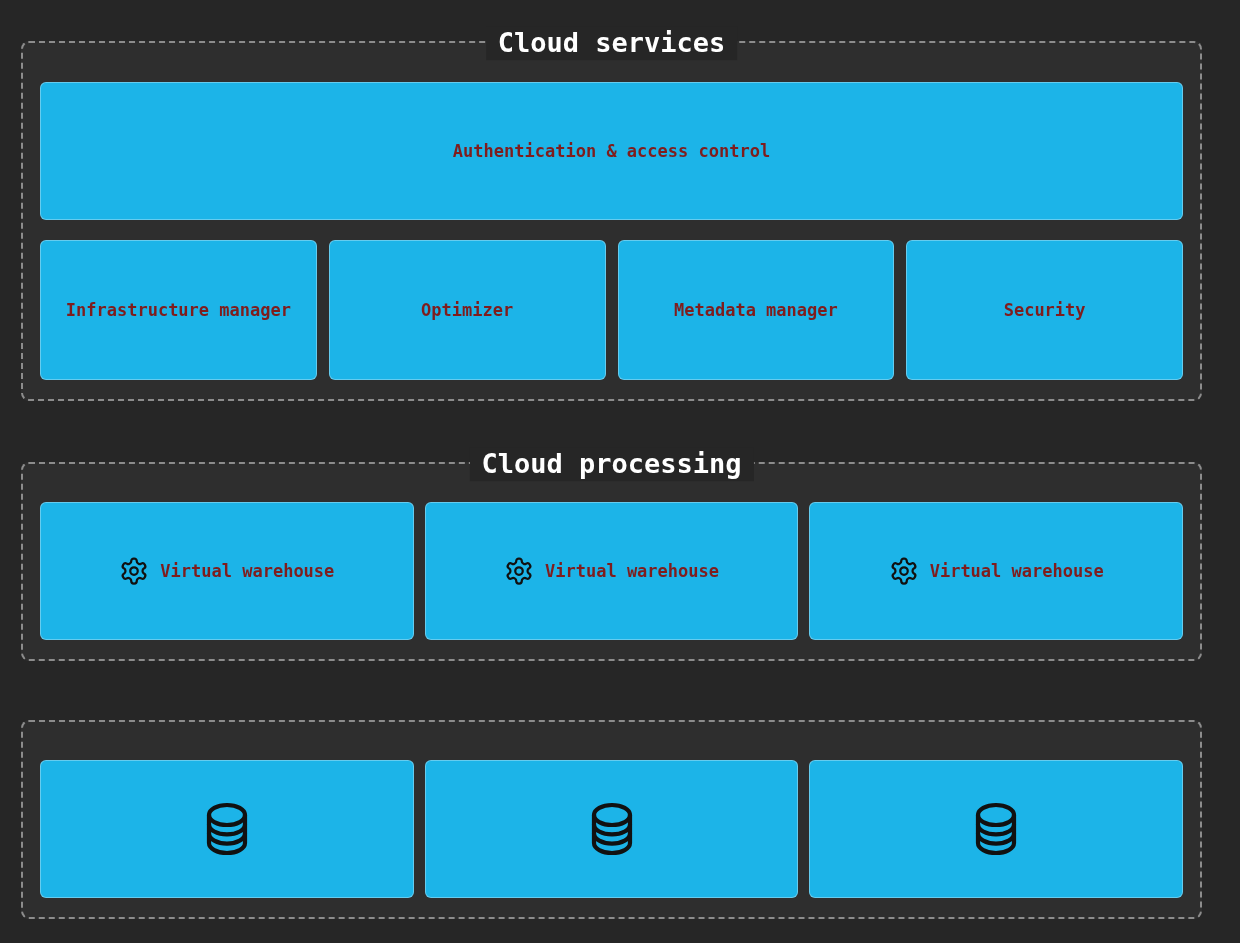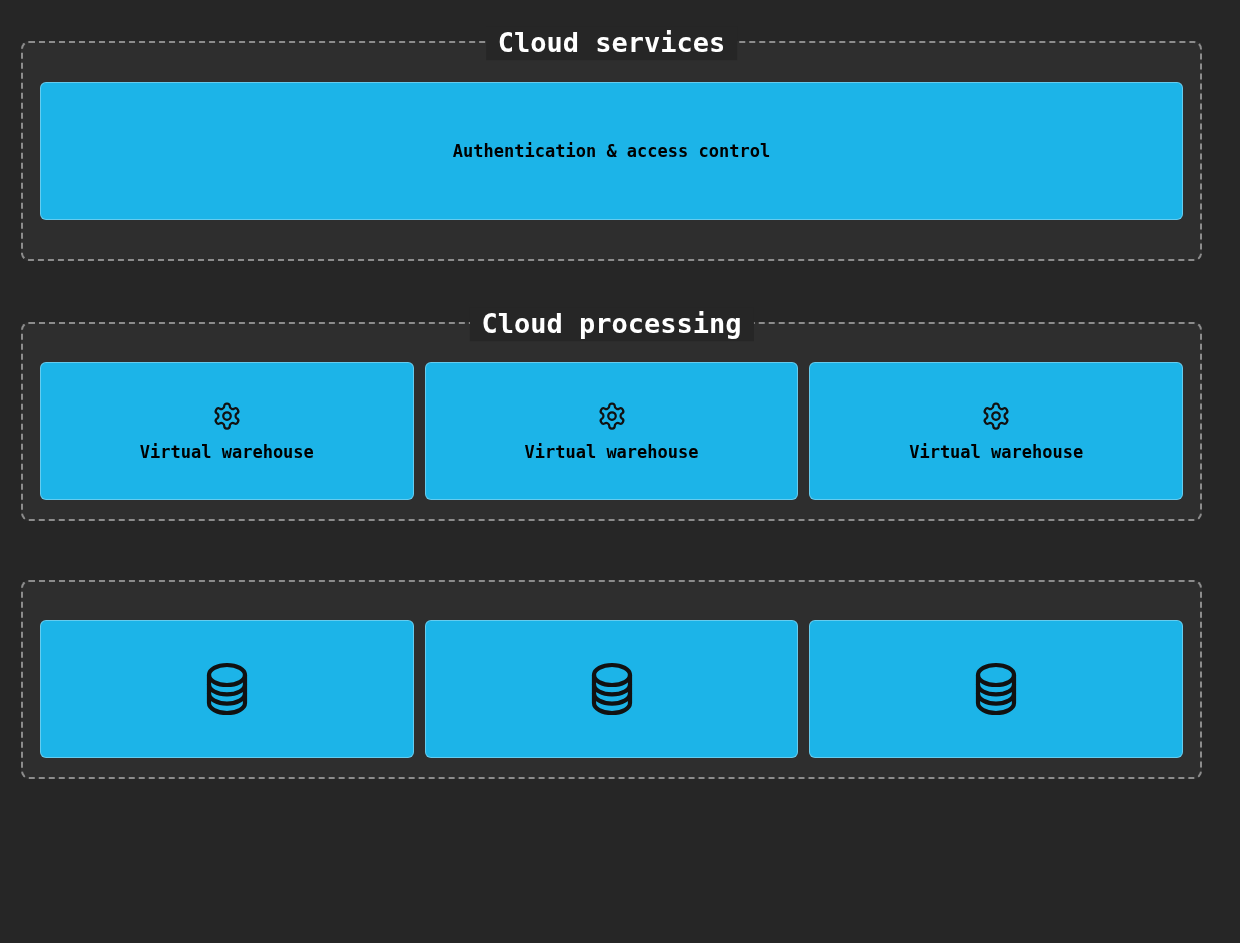--- a/index.html
+++ b/index.html
@@ -35,53 +35,67 @@
     line-height: 1.1;
   }
   .sec-cloud   { padding: 39px 17px 19px 17px; margin-bottom: 61px; }
   .sec-query   { padding: 38px 17px 19px 17px; margin-bottom: 59px; }
   .sec-storage { padding: 38px 17px 19px 17px; }
 
   .node {
     background: #1cb4e8;
     border: 1px solid rgba(255, 255, 255, 0.32);
     border-radius: 6px;
-    color: #000000;
+    color: #7f1d1d;
     font-size: 17px;
     font-weight: 700;
     display: flex;
     align-items: center;
     justify-content: center;
     text-align: center;
   }
   .auth-box { height: 138px; margin-bottom: 20px; }
   .row { display: flex; }
   .row-4 { gap: 12px; }
   .row-4 .node { flex: 1; height: 140px; }
   .row-3 { gap: 11px; }
   .row-3 .node { flex: 1; height: 138px; }
   .node-stack {
-    flex-direction: column;
+    flex-direction: row;
     gap: 11px;
   }
   .icon { display: block; }
   .icon svg { display: block; }
 </style>
 </head>
 <body>
 
 <div class="page">
 
   <div class="section sec-cloud">
     <div class="section-title">Cloud services</div>
 
     <div class="node auth-box">
       <span>Authentication &amp; access control</span>
     </div>
 
+    <div class="row row-4">
+      <div class="node">
+        <span>Infrastructure manager</span>
+      </div>
+      <div class="node">
+        <span>Optimizer</span>
+      </div>
+      <div class="node">
+        <span>Metadata manager</span>
+      </div>
+      <div class="node">
+        <span>Security</span>
+      </div>
+    </div>
   </div>
 
   <div class="section sec-query">
     <div class="section-title">Cloud processing</div>
 
     <div class="row row-3">
 
       <div class="node node-stack">
         <span class="icon">
           <svg width="30" height="30" viewBox="0 0 24 24" fill="none" stroke="#111111" stroke-width="1.8" stroke-linecap="round" stroke-linejoin="round">

